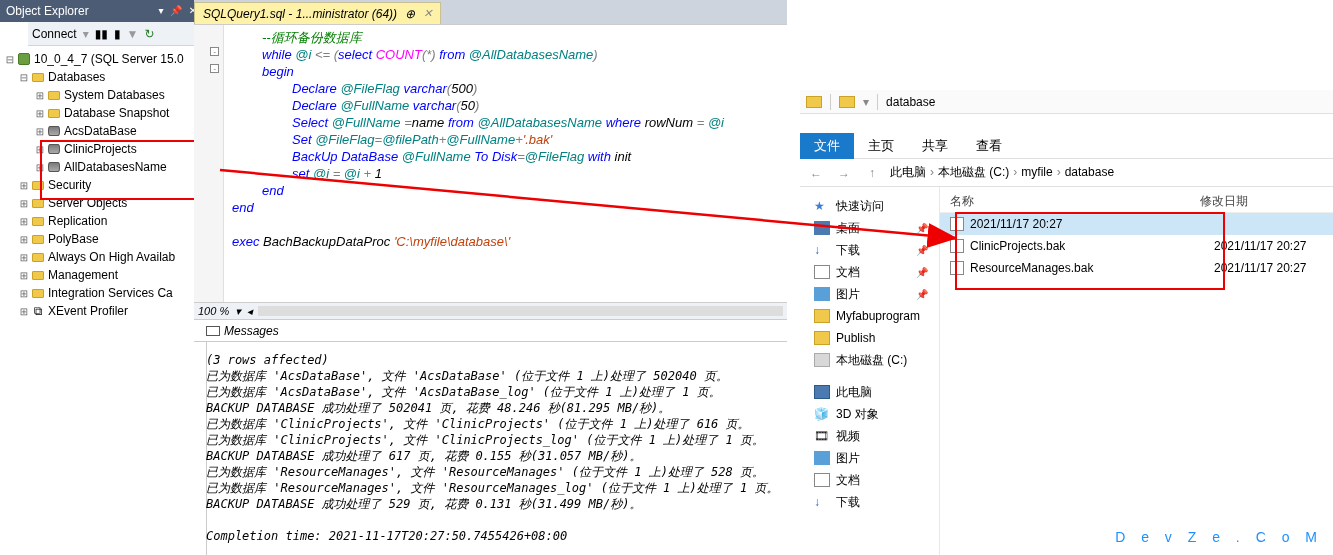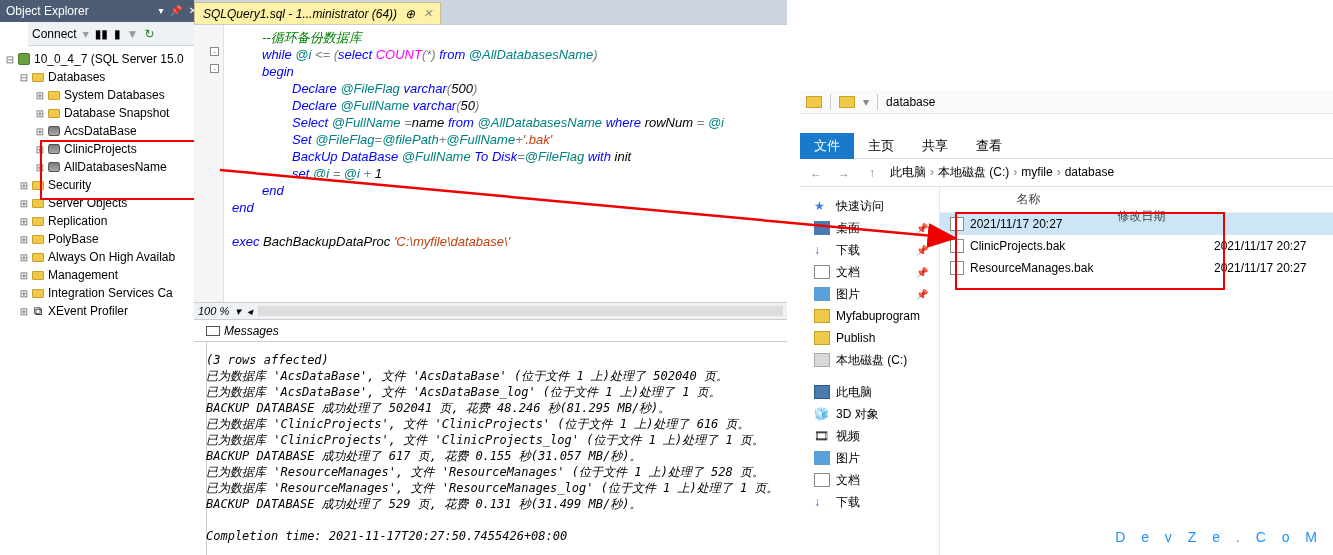--- a/index.html
+++ b/index.html
@@ -68,21 +68,21 @@
 .ni-star { color: #3b7dd8; }
 .ni-desktop { background: #4a7aaf; }
 .ni-down { color: #2a6ec0; }
 .ni-doc { background: #fff; border: 1px solid #888; }
 .ni-pic { background: #5aa0d8; }
 .ni-fld { background: #f0c84a; border: 1px solid #c9a227; }
 .ni-disk { background: #d8d8d8; border: 1px solid #aaa; }
 .ni-pc { background: #4a7aaf; border: 1px solid #2a5a8a; }
 .fe-nav-group { margin-top: 10px; }
 .fe-files { flex: 1; padding: 4px 0; }
-.fe-head { display: flex; height: 22px; border-bottom: 1px solid #eee; align-items: center; padding-left: 10px; color: #444; font-size: 12px; flex-direction: column; }
+.fe-head { display: flex; height: 22px; border-bottom: 1px solid #eee; align-items: center; padding-left: 10px; color: #444; font-size: 12px; }
 .fe-head .col-name { width: 250px; }
 .fe-row { display: flex; height: 22px; align-items: center; padding-left: 10px; font-size: 12px; }
 .fe-row.sel { background: #cde6f7; }
 .fe-row .file-ico { width: 14px; height: 14px; background: #fff; border: 1px solid #888; margin-right: 6px; }
 .fe-row .col-name { width: 244px; }
 .red-box-files { position: absolute; left: 955px; top: 212px; width: 270px; height: 78px; border: 2px solid #e00; pointer-events: none; }
 
 
 .arrow-svg { position: absolute; left: 200px; top: 150px; pointer-events: none; }
 

